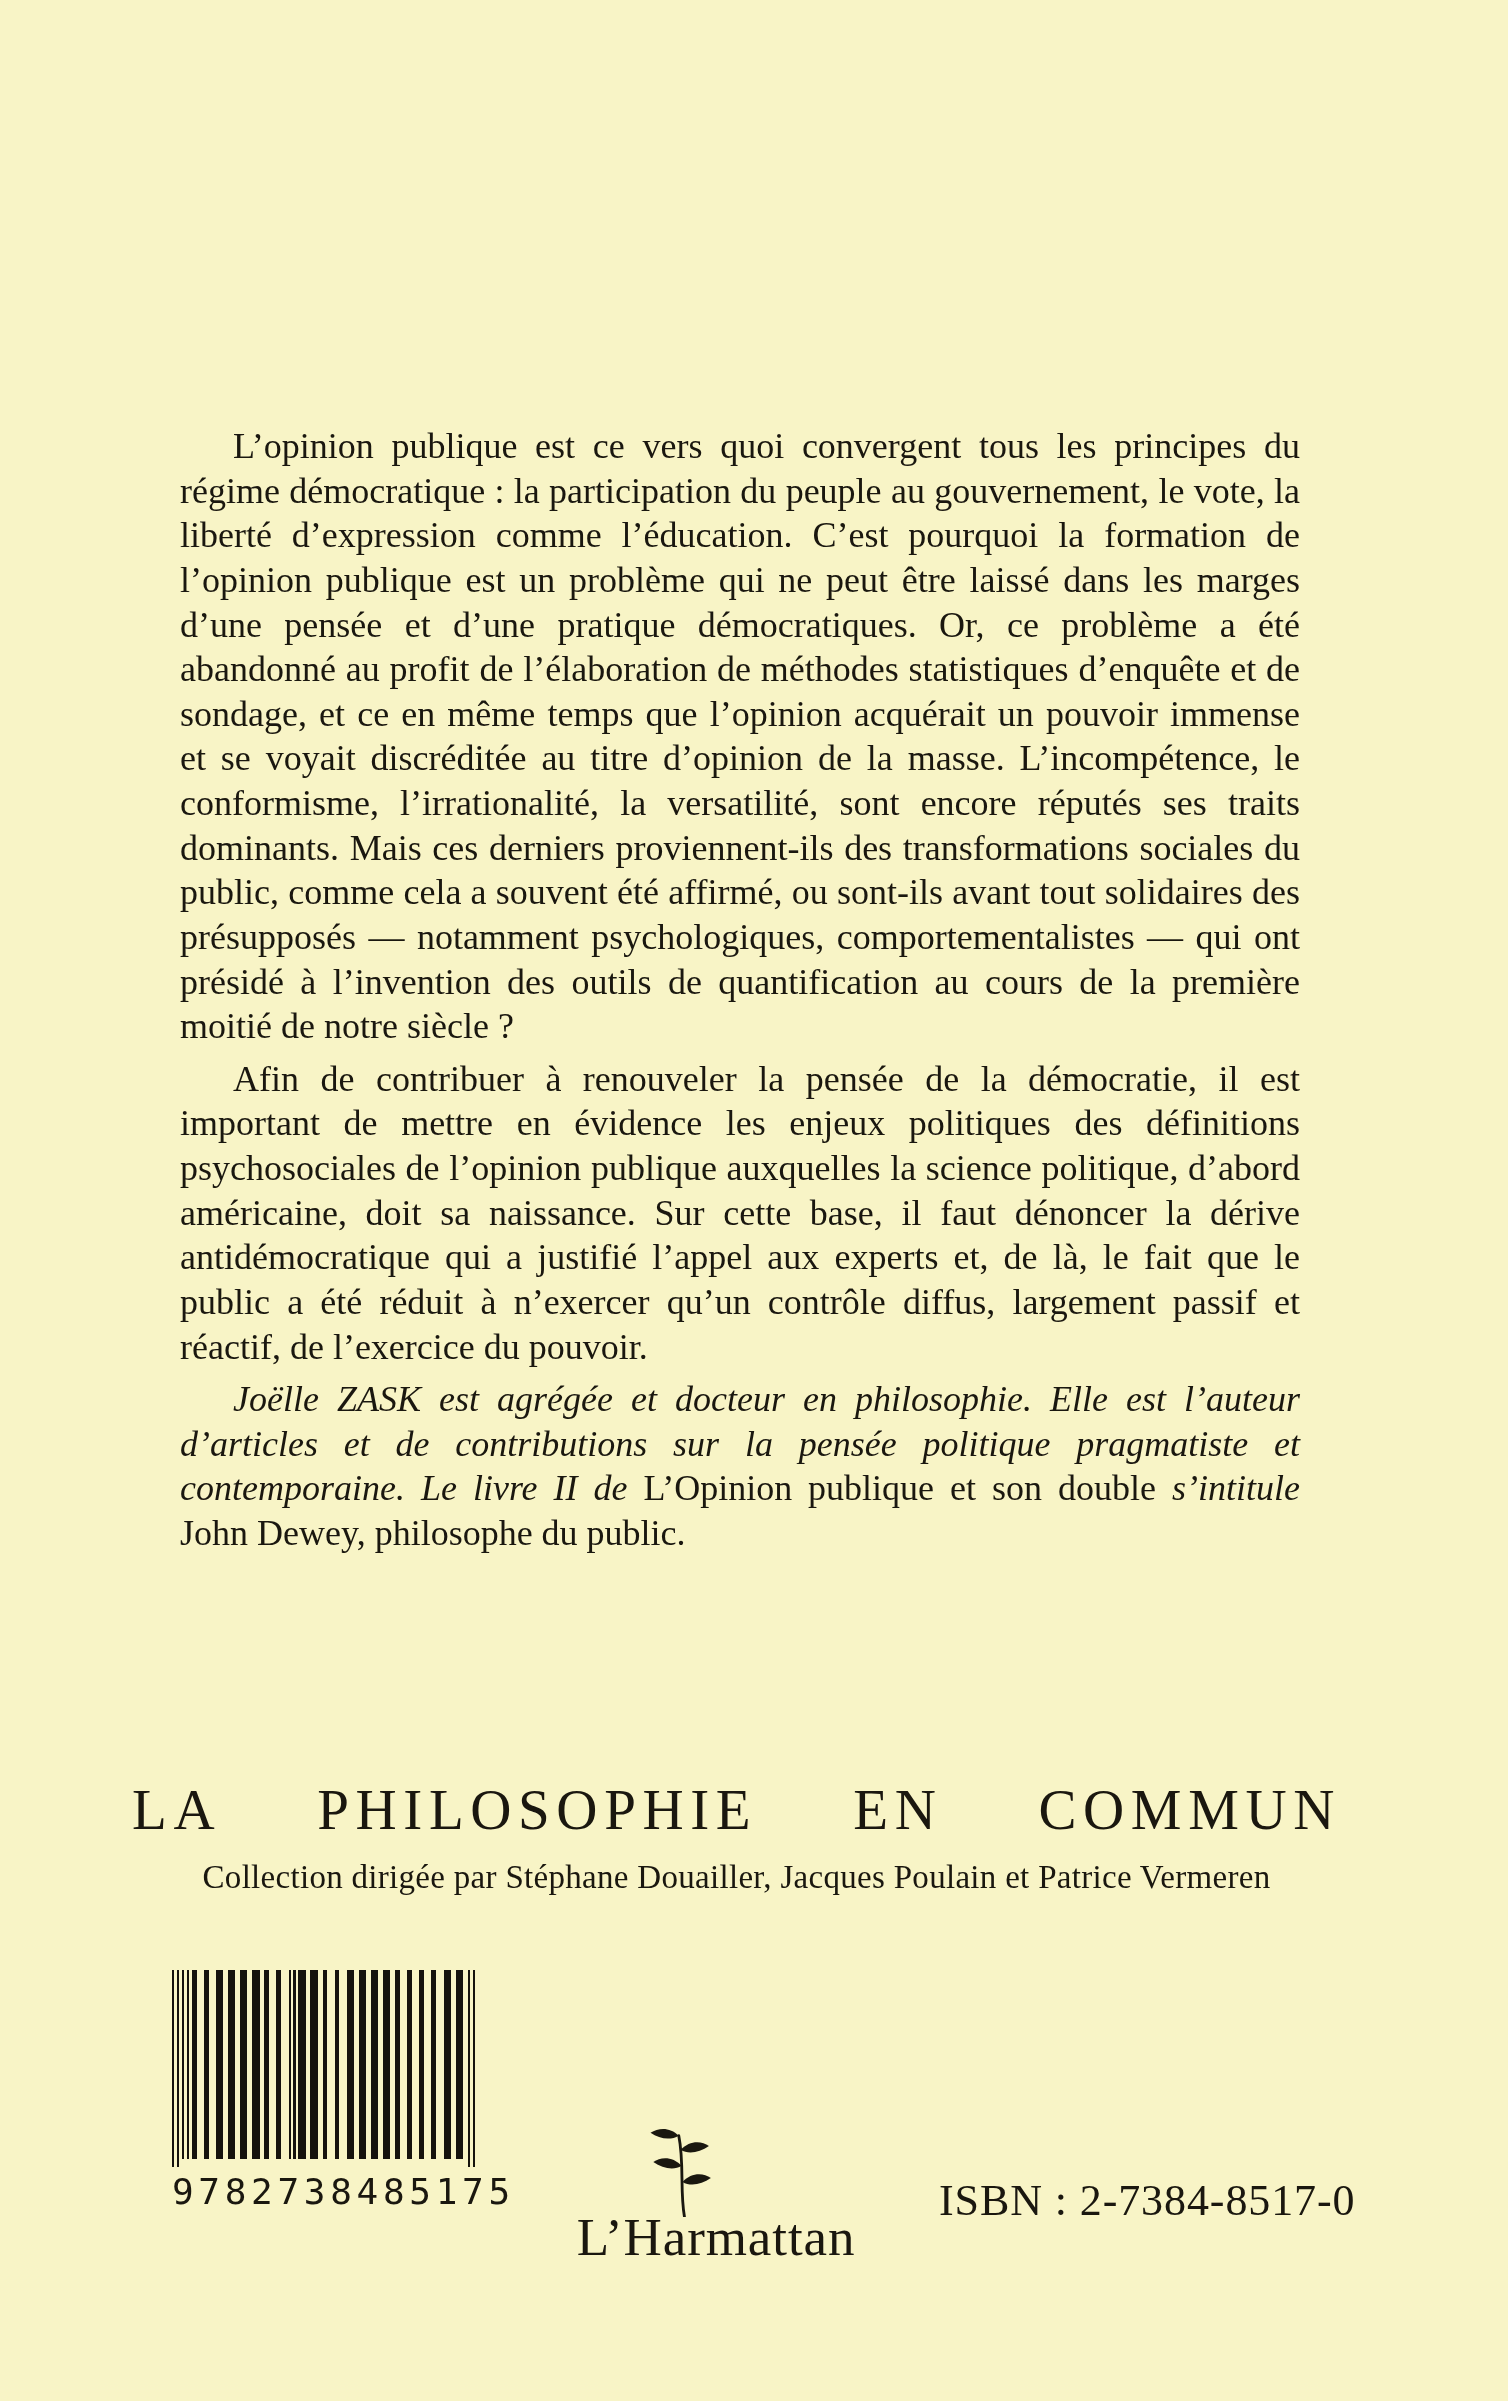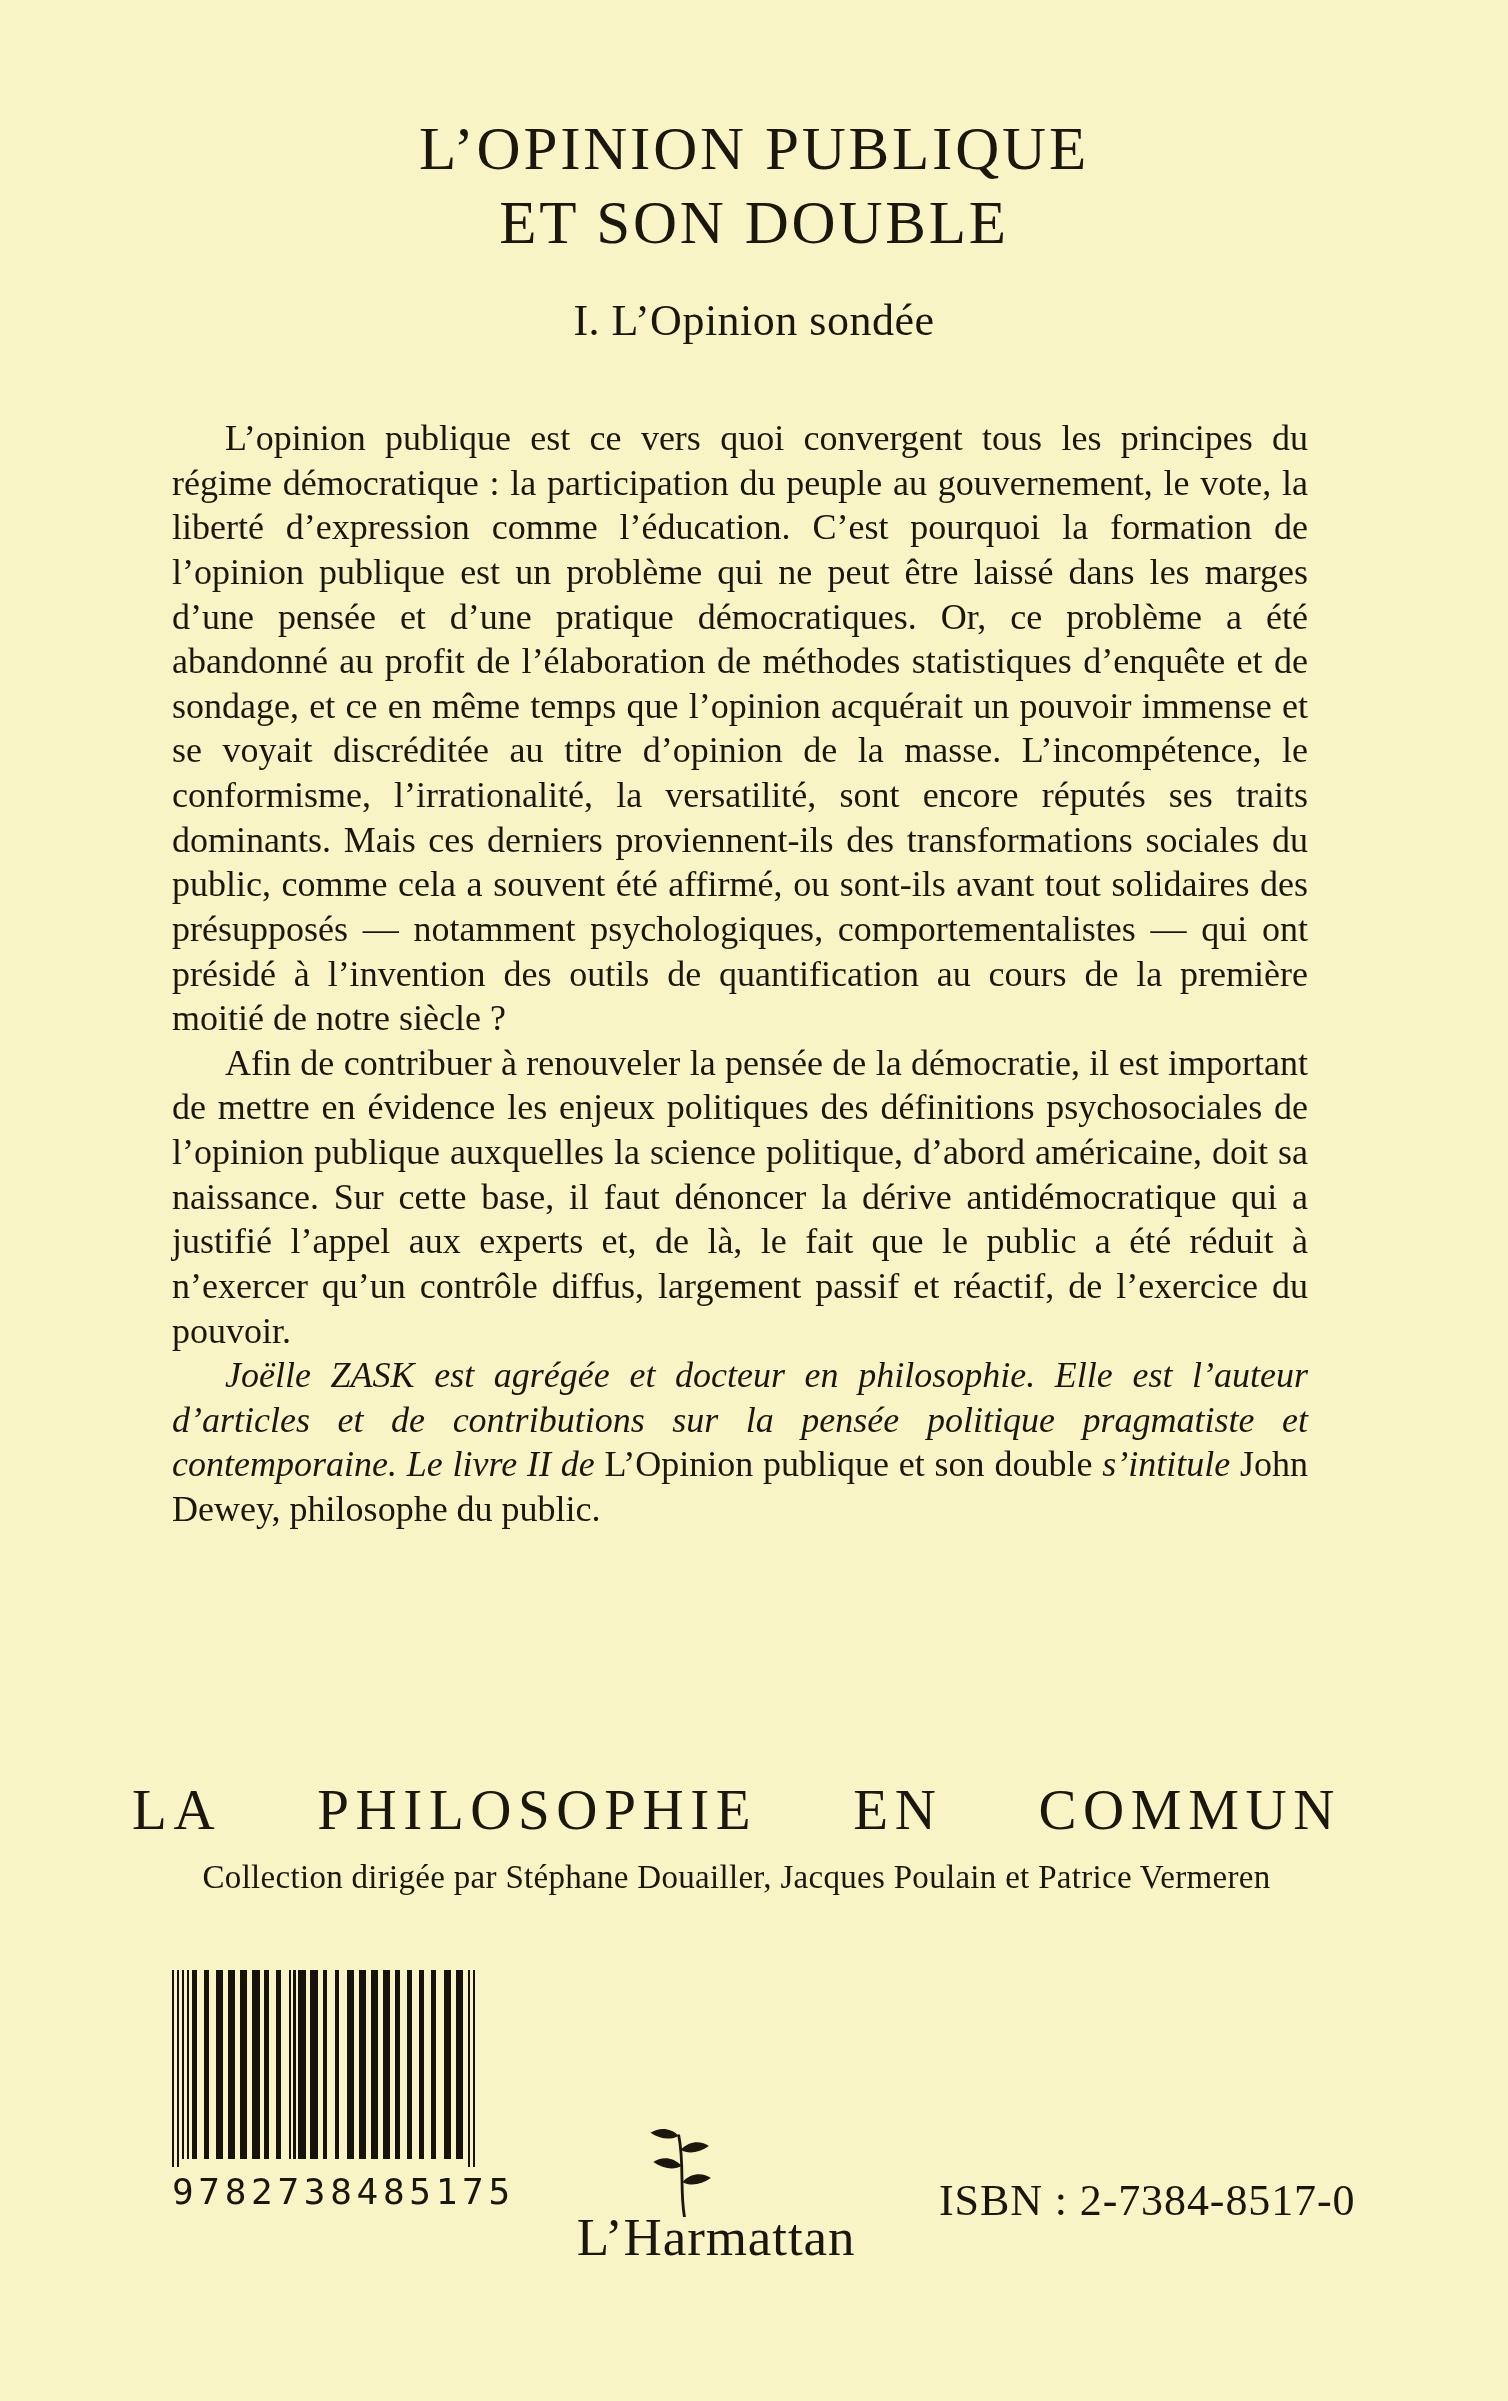--- a/index.html
+++ b/index.html
@@ -37,21 +37,21 @@
   .body-block {
     position: absolute;
     top: 416px;
     left: 172px;
     width: 1136px;
     font-size: 36px;
     line-height: 1.24;
     text-align: justify;
     hyphens: auto;
   }
-  .body-block p { margin: 0; text-indent: 53px; }
+  .body-block p { margin: 8px; text-indent: 53px; }
 
   .bio {
     margin-top: 26.5px;
     font-style: italic;
   }
   .bio .bold { font-weight: 400; }
   .bio .roman { font-style: normal; }
 
   
   .collection-block {
@@ -124,25 +124,20 @@
     top: 2175px;
     font-size: 44px;
     letter-spacing: 0.9px;
   }
 </style>
 </head>
 <body>
 
 <div class="page">
 
-  <div class="title-block">
-    <div class="title-line">L’OPINION PUBLIQUE</div>
-    <div class="title-line">ET SON DOUBLE</div>
-    <div class="subtitle">I. L’Opinion sondée</div>
-  </div>
 
   <div class="body-block">
     <p>L’opinion publique est ce vers quoi convergent tous les principes du régime démocratique : la participation du peuple au gouvernement, le vote, la liberté d’expression comme l’éducation. C’est pourquoi la formation de l’opinion publique est un problème qui ne peut être laissé dans les marges d’une pensée et d’une pratique démocratiques. Or, ce problème a été abandonné au profit de l’élaboration de méthodes statistiques d’enquête et de sondage, et ce en même temps que l’opinion acquérait un pouvoir immense et se voyait discréditée au titre d’opinion de la masse. L’incompétence, le conformisme, l’irrationalité, la versatilité, sont encore réputés ses traits dominants. Mais ces derniers proviennent-ils des transformations sociales du public, comme cela a souvent été affirmé, ou sont-ils avant tout solidaires des présupposés — notamment psychologiques, comportementalistes — qui ont présidé à l’invention des outils de quantification au cours de la première moitié de notre siècle ?</p>
     <p>Afin de contribuer à renouveler la pensée de la démocratie, il est important de mettre en évidence les enjeux politiques des définitions psychosociales de l’opinion publique auxquelles la science politique, d’abord américaine, doit sa naissance. Sur cette base, il faut dénoncer la dérive antidémocratique qui a justifié l’appel aux experts et, de là, le fait que le public a été réduit à n’exercer qu’un contrôle diffus, largement passif et réactif, de l’exercice du pouvoir.</p>
     <p class="bio"><span class="bold">Joëlle ZASK </span><span>est agrégée et docteur en philosophie. Elle est l’auteur d’articles et de contributions sur la pensée politique pragmatiste et contemporaine. </span><span>Le livre II de </span><span class="roman">L’Opinion publique et son double </span><span>s’intitule </span><span class="roman">John Dewey, philosophe du public.</span></p>
   </div>
 
   <div class="collection-block">
     <div class="collection-heading">
       <span>LA</span>

